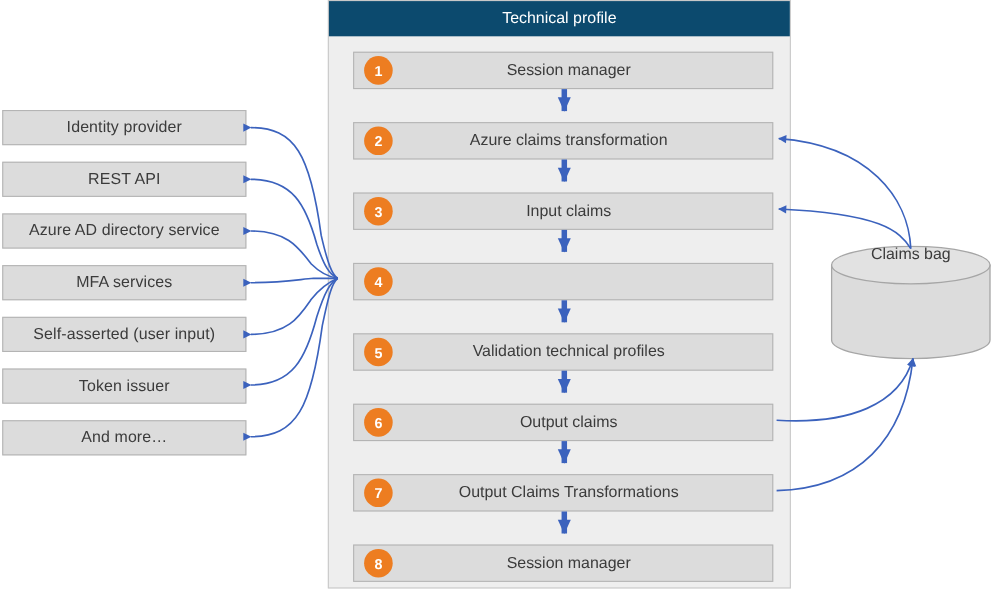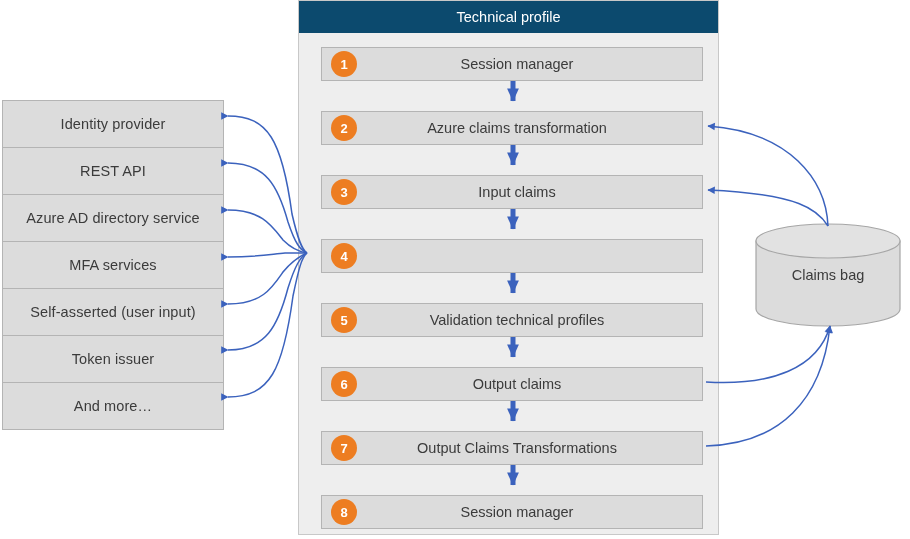--- a/index.html
+++ b/index.html
@@ -16,21 +16,21 @@
     height: 539px;
     background: #ffffff;
     overflow: hidden;
   }
 
   
   .src-box {
     position: absolute;
     left: 2px;
     width: 222px;
-    height: 48px;
+    height: 32px;
     background: #dcdcdc;
     border: 1px solid #b4b4b4;
     box-sizing: border-box;
     display: flex;
     align-items: center;
     justify-content: center;
     font-size: 14.5px;
     color: #3b3b3b;
     letter-spacing: .1px;
   }
@@ -106,21 +106,20 @@
     width: 146px;
     height: 104px;
   }
   #cyl-label {
     position: absolute;
     left: 0;
     top: 0;
     width: 146px;
     height: 104px;
     display: flex;
-    align-items: center;
     justify-content: center;
     font-size: 14.5px;
     color: #3b3b3b;
     pointer-events: none;
   }
 
   
   #wires {
     position: absolute;
     left: 0;

